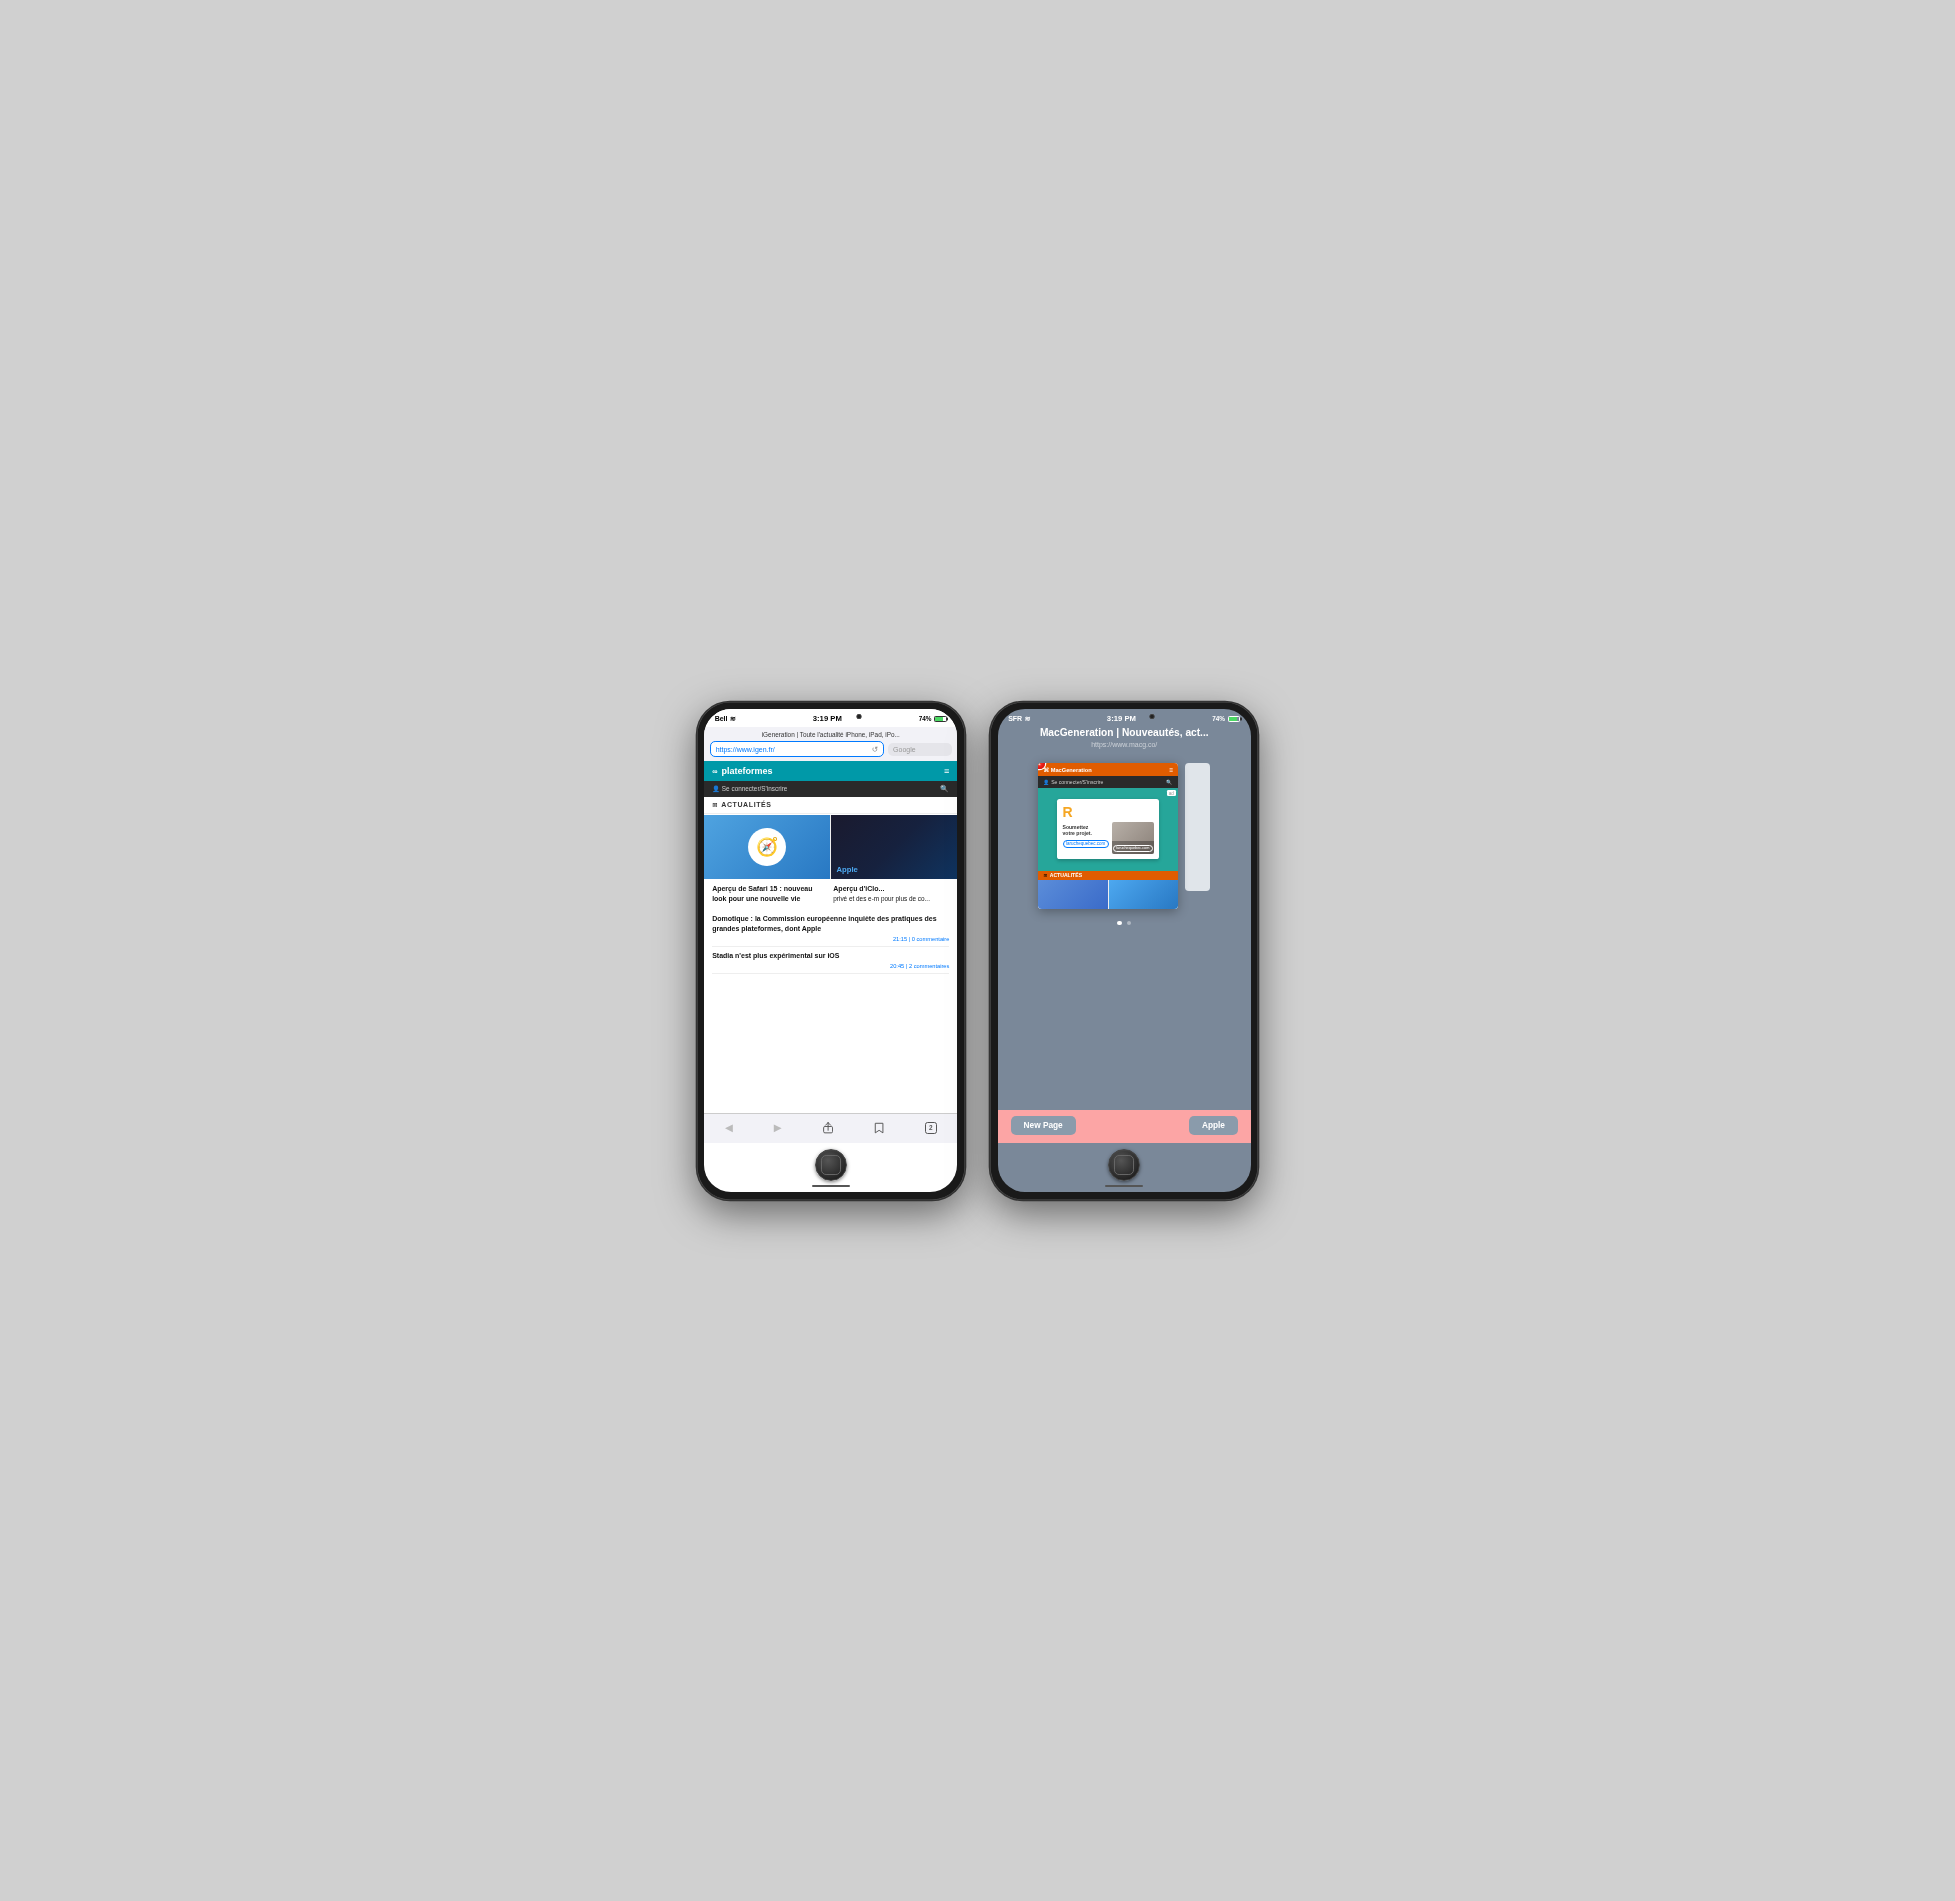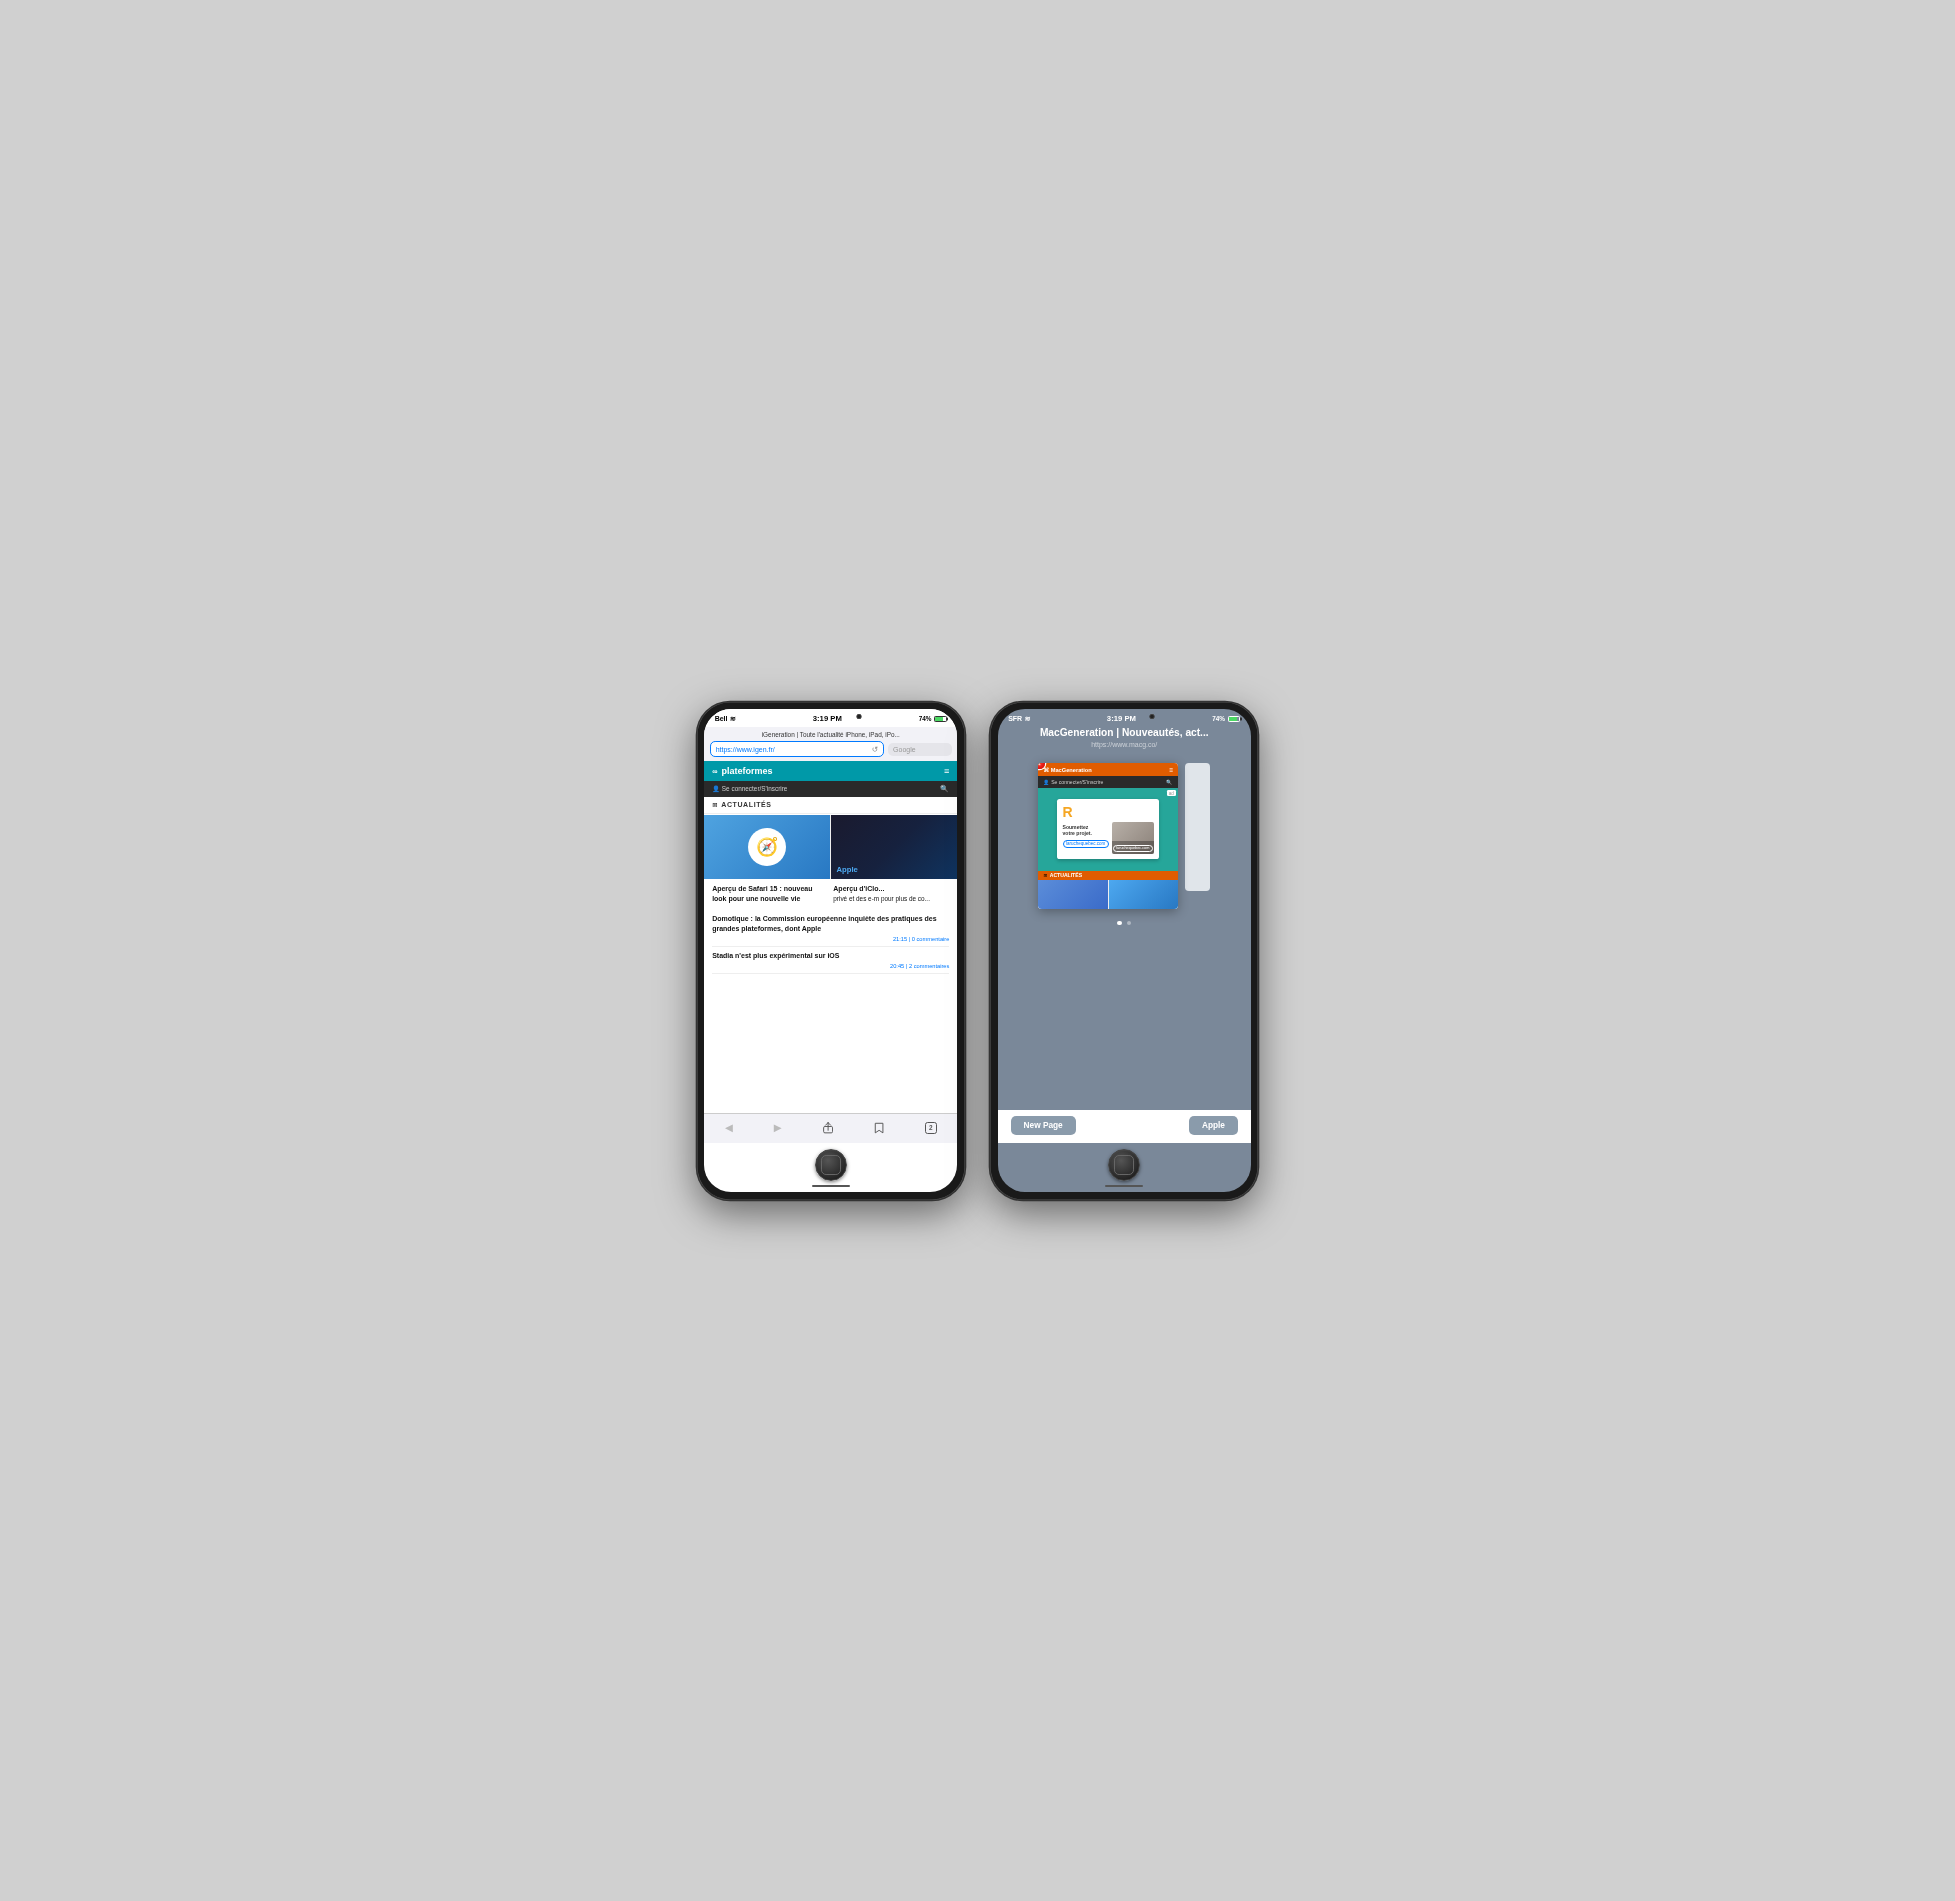--- a/index.html
+++ b/index.html
@@ -569,21 +569,21 @@
       width: 4.5px;
       height: 4.5px;
       border-radius: 50%;
     }
 
     .dot.active { background: #fff; }
     .dot.inactive { background: rgba(255,255,255,0.4); }
 
     
     .tab-bottom-bar {
-      background: #ffffff;
+      background: #fca5a5;
       display: flex;
       justify-content: space-between;
       align-items: center;
       padding: 6.4px 12.8px 7.7px;
       flex-shrink: 0;
     }
 
     .tab-bottom-btn {
       background: #8a9bab;
       color: #fff;

